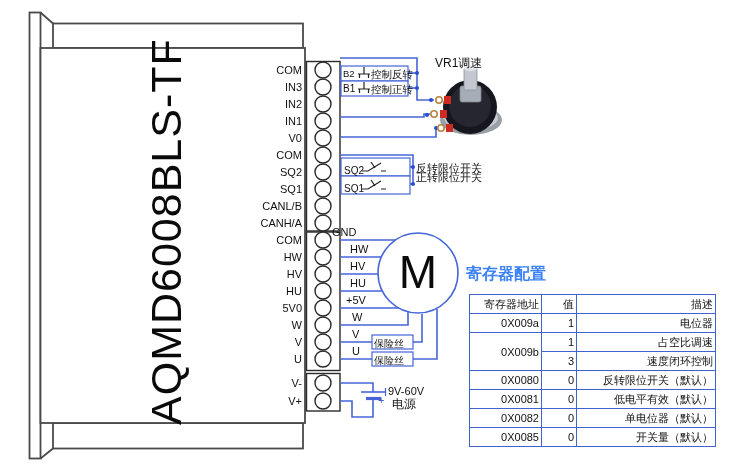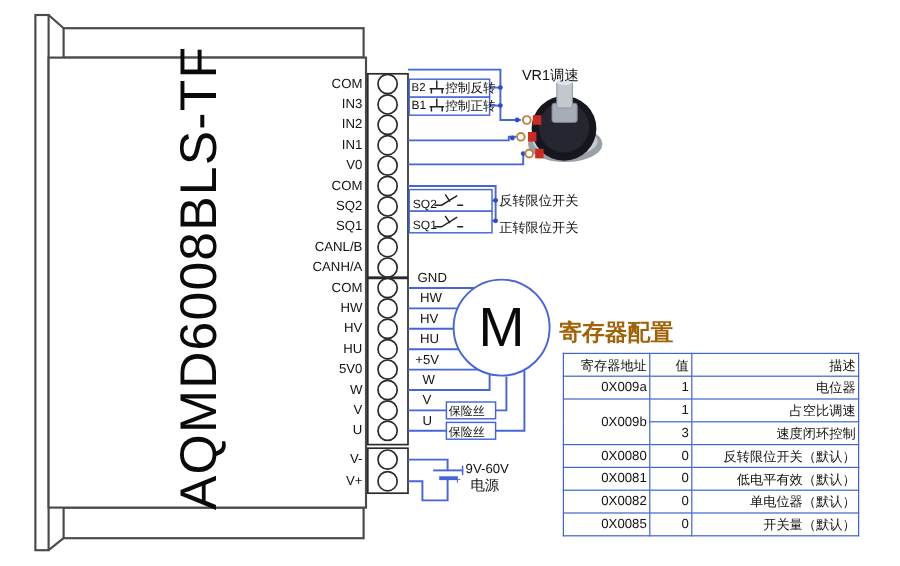--- a/index.html
+++ b/index.html
@@ -13,21 +13,21 @@
   .boxtxt{position:absolute;font-size:10.5px;line-height:13px;white-space:nowrap;color:#111;}
   #model-text{
     position:absolute;left:-19px;top:212px;width:370px;height:56px;
     transform:rotate(-90deg);text-align:center;line-height:56px;
     font-size:43px;letter-spacing:1px;color:#0a0a0a;white-space:nowrap;
   }
   #motor-m{
     position:absolute;left:394px;top:246px;width:48px;height:52px;
     font-size:46px;line-height:52px;text-align:center;color:#0a0a0a;
   }
-  #reg-title{position:absolute;left:466px;top:264px;font-size:19px;font-weight:bold;color:#a16207;font-family:Liberation Serif, serif;}
+  #reg-title{position:absolute;left:466px;top:264px;font-size:16px;font-weight:bold;color:#3b82f6;font-family:Liberation Serif, serif;}
   table.reg{
     position:absolute;left:469px;top:294px;border-collapse:collapse;
     font-size:11px;color:#111;table-layout:fixed;
   }
   table.reg th, table.reg td{
     border:1px solid #3f63d2;height:18px;padding:0 2px;text-align:right;
     font-weight:normal;white-space:nowrap;overflow:hidden;
   }
   .plus{position:absolute;left:378px;top:395px;font-size:11px;color:#3f63d2;line-height:11px;}
   svg{position:absolute;left:0;top:0;}
@@ -176,38 +176,38 @@
   <div class="lbl lbl-r" style="top:267px">HV</div>
   <div class="lbl lbl-r" style="top:284px">HU</div>
   <div class="lbl lbl-r" style="top:301px">5V0</div>
   <div class="lbl lbl-r" style="top:318px">W</div>
   <div class="lbl lbl-r" style="top:335px">V</div>
   <div class="lbl lbl-r" style="top:352px">U</div>
 
   <div class="lbl lbl-r" style="top:376px">V-</div>
   <div class="lbl lbl-r" style="top:394px">V+</div>
 
-  <div class="wirelbl" style="left:348px;top:226px">GND</div>
+  <div class="wirelbl" style="left:332px;top:226px">GND</div>
   <div class="wirelbl" style="left:350px;top:243px">HW</div>
   <div class="wirelbl" style="left:350px;top:260px">HV</div>
   <div class="wirelbl" style="left:350px;top:277px">HU</div>
   <div class="wirelbl" style="left:346px;top:294px">+5V</div>
   <div class="wirelbl" style="left:352px;top:311px">W</div>
   <div class="wirelbl" style="left:352px;top:328px">V</div>
   <div class="wirelbl" style="left:352px;top:345px">U</div>
 
   <div class="boxtxt" style="left:343px;top:67px;font-size:9.5px">B2</div>
   <div class="boxtxt" style="left:371px;top:68px;font-size:10.5px">控制反转</div>
   <div class="boxtxt" style="left:343px;top:82px;font-size:10px">B1</div>
   <div class="boxtxt" style="left:371px;top:83px;font-size:10.5px">控制正转</div>
 
   <div class="boxtxt" style="left:344px;top:164px;font-size:10px">SQ2</div>
   <div class="boxtxt" style="left:344px;top:182px;font-size:10px">SQ1</div>
   <div class="lbl" style="left:416px;top:161px">反转限位开关</div>
-  <div class="lbl" style="left:416px;top:183px">正转限位开关</div>
+  <div class="lbl" style="left:416px;top:170px">正转限位开关</div>
 
   <div class="lbl" style="left:435px;top:56px;font-size:12px">VR1调速</div>
 
   <div class="boxtxt" style="left:374px;top:337px;font-size:10px">保险丝</div>
   <div class="boxtxt" style="left:374px;top:354px;font-size:10px">保险丝</div>
 
   <div id="motor-m">M</div>
 
   <div class="lbl" style="left:388px;top:384px">9V-60V</div>
   <div class="lbl" style="left:392px;top:397px;font-size:12px">电源</div>

